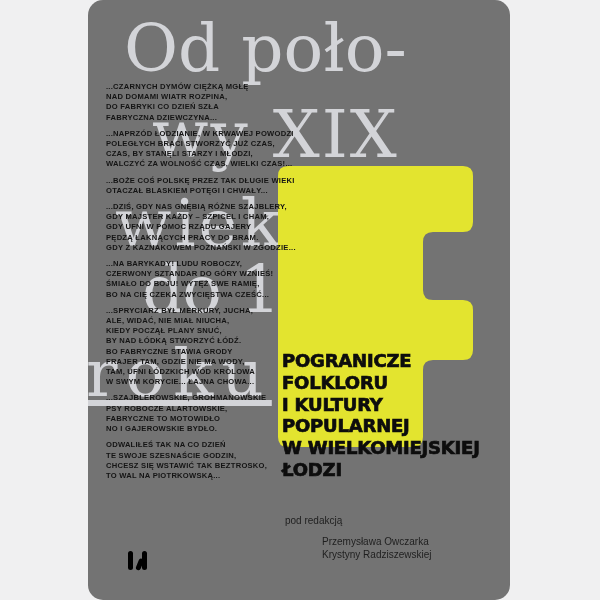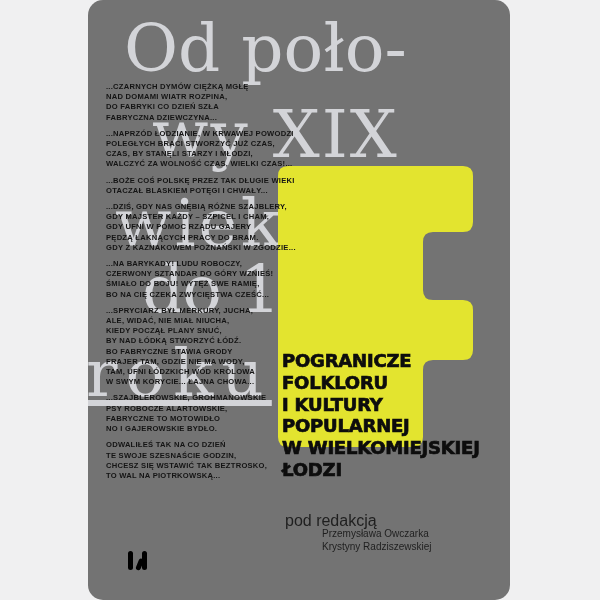--- a/index.html
+++ b/index.html
@@ -42,21 +42,21 @@
     position:absolute;left:194px;top:350px;z-index:3;color:#0d0d0d;
   }
   .title-line{
     font-family:"DejaVu Sans",sans-serif;
     font-weight:bold;font-size:18px;line-height:21.8px;
     letter-spacing:-0.2px;white-space:nowrap;
     -webkit-text-stroke:0.7px #0d0d0d;
   }
   
   .editors{position:absolute;left:197px;top:515px;z-index:3;color:#1f1f1f;}
-  .edited-by{font-size:16px;line-height:12px;margin-bottom:1px;}
+  .edited-by{font-size:10px;line-height:12px;margin-bottom:9px;}
   .editor-name{font-size:10px;line-height:12.5px;padding-left:37px;}
   
   .logo{position:absolute;left:40px;top:550px;width:24px;height:20px;z-index:3;}
   .logo .bar{
     position:absolute;bottom:0;width:5px;height:19px;border-radius:2.5px;
     background:#000;
   }
   .logo .b1{left:0;}
   .logo .b2{left:14px;}
   .logo .slash{

